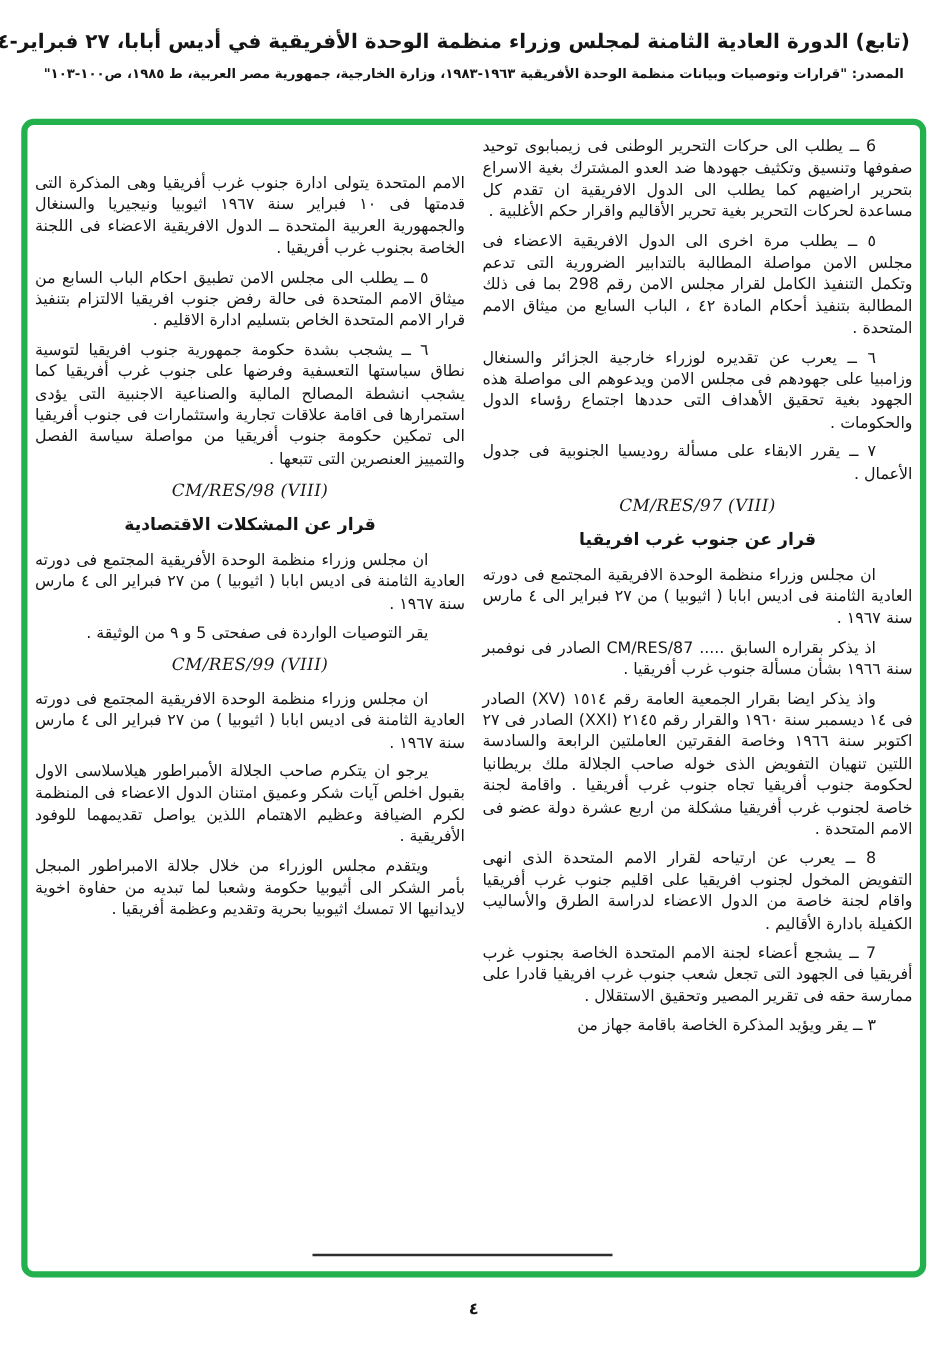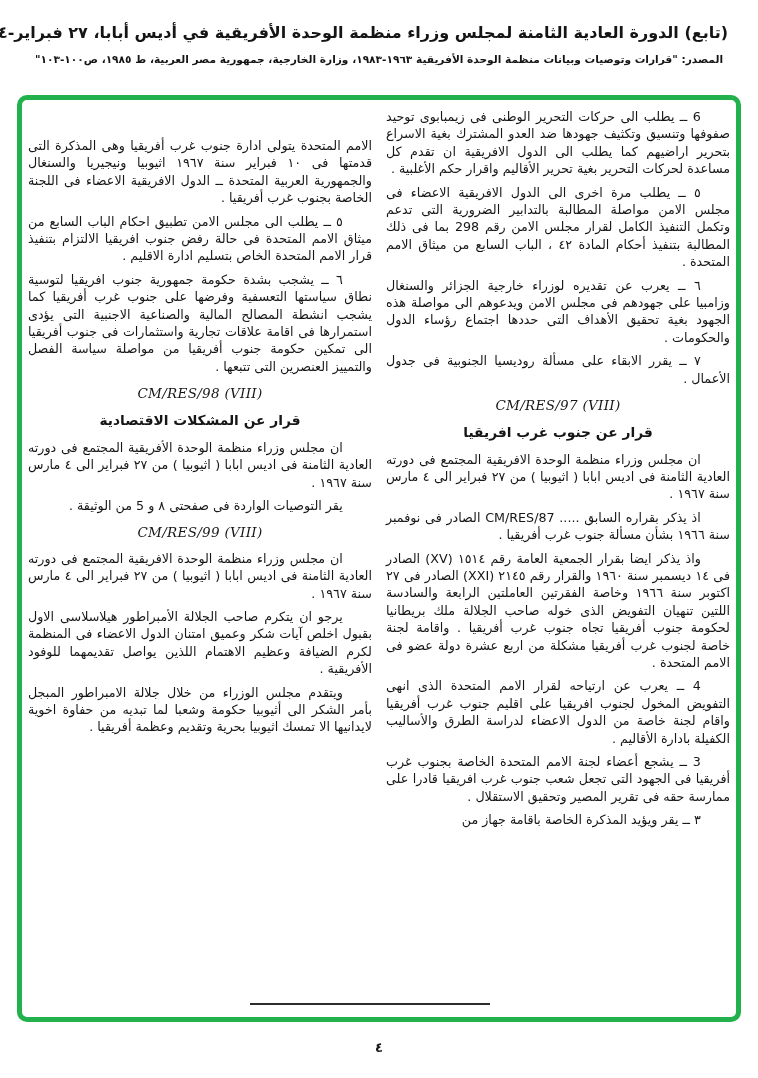--- a/index.html
+++ b/index.html
@@ -114,32 +114,32 @@
   <div class="column">
       <div class="blk item">6 ــ يطلب الى حركات التحرير الوطنى فى زيمبابوى توحيد صفوفها وتنسيق وتكثيف جهودها ضد العدو المشترك بغية الاسراع بتحرير اراضيهم كما يطلب الى الدول الافريقية ان تقدم كل مساعدة لحركات التحرير بغية تحرير الأقاليم واقرار حكم الأغلبية .</div>
       <div class="blk item">٥ ــ يطلب مرة اخرى الى الدول الافريقية الاعضاء فى مجلس الامن مواصلة المطالبة بالتدابير الضرورية التى تدعم وتكمل التنفيذ الكامل لقرار مجلس الامن رقم 298 بما فى ذلك المطالبة بتنفيذ أحكام المادة ٤٢ ، الباب السابع من ميثاق الامم المتحدة .</div>
       <div class="blk item">٦ ــ يعرب عن تقديره لوزراء خارجية الجزائر والسنغال وزامبيا على جهودهم فى مجلس الامن ويدعوهم الى مواصلة هذه الجهود بغية تحقيق الأهداف التى حددها اجتماع رؤساء الدول والحكومات .</div>
       <div class="blk item">٧ ــ يقرر الابقاء على مسألة روديسيا الجنوبية فى جدول الأعمال .</div>
       <div class="blk code">CM/RES/97 (VIII)</div>
       <div class="blk title">قرار عن جنوب غرب افريقيا</div>
       <div class="blk para">ان مجلس وزراء منظمة الوحدة الافريقية المجتمع فى دورته العادية الثامنة فى اديس ابابا ( اثيوبيا ) من ٢٧ فبراير الى ٤ مارس سنة ١٩٦٧ .</div>
       <div class="blk para">اذ يذكر بقراره السابق ..... CM/RES/87 الصادر فى نوفمبر سنة ١٩٦٦ بشأن مسألة جنوب غرب أفريقيا .</div>
       <div class="blk para">واذ يذكر ايضا بقرار الجمعية العامة رقم ١٥١٤ (XV) الصادر فى ١٤ ديسمبر سنة ١٩٦٠ والقرار رقم ٢١٤٥ (XXI) الصادر فى ٢٧ اكتوبر سنة ١٩٦٦ وخاصة الفقرتين العاملتين الرابعة والسادسة اللتين تنهيان التفويض الذى خوله صاحب الجلالة ملك بريطانيا لحكومة جنوب أفريقيا تجاه جنوب غرب أفريقيا . واقامة لجنة خاصة لجنوب غرب أفريقيا مشكلة من اربع عشرة دولة عضو فى الامم المتحدة .</div>
-      <div class="blk item">4 ــ يعرب عن ارتياحه لقرار الامم المتحدة الذى انهى التفويض المخول لجنوب افريقيا على اقليم جنوب غرب أفريقيا واقام لجنة خاصة من الدول الاعضاء لدراسة الطرق والأساليب الكفيلة بادارة الأقاليم .</div>
-      <div class="blk item">3 ــ يشجع أعضاء لجنة الامم المتحدة الخاصة بجنوب غرب أفريقيا فى الجهود التى تجعل شعب جنوب غرب افريقيا قادرا على ممارسة حقه فى تقرير المصير وتحقيق الاستقلال .</div>
+      <div class="blk item">8 ــ يعرب عن ارتياحه لقرار الامم المتحدة الذى انهى التفويض المخول لجنوب افريقيا على اقليم جنوب غرب أفريقيا واقام لجنة خاصة من الدول الاعضاء لدراسة الطرق والأساليب الكفيلة بادارة الأقاليم .</div>
+      <div class="blk item">7 ــ يشجع أعضاء لجنة الامم المتحدة الخاصة بجنوب غرب أفريقيا فى الجهود التى تجعل شعب جنوب غرب افريقيا قادرا على ممارسة حقه فى تقرير المصير وتحقيق الاستقلال .</div>
       <div class="blk item">٣ ــ يقر ويؤيد المذكرة الخاصة باقامة جهاز من</div>
     </div>
   <div class="column">
       <div class="blk cont">الامم المتحدة يتولى ادارة جنوب غرب أفريقيا وهى المذكرة التى قدمتها فى ١٠ فبراير سنة ١٩٦٧ اثيوبيا ونيجيريا والسنغال والجمهورية العربية المتحدة ــ الدول الافريقية الاعضاء فى اللجنة الخاصة بجنوب غرب أفريقيا .</div>
       <div class="blk item">٥ ــ يطلب الى مجلس الامن تطبيق احكام الباب السابع من ميثاق الامم المتحدة فى حالة رفض جنوب افريقيا الالتزام بتنفيذ قرار الامم المتحدة الخاص بتسليم ادارة الاقليم .</div>
       <div class="blk item">٦ ــ يشجب بشدة حكومة جمهورية جنوب افريقيا لتوسية نطاق سياستها التعسفية وفرضها على جنوب غرب أفريقيا كما يشجب انشطة المصالح المالية والصناعية الاجنبية التى يؤدى استمرارها فى اقامة علاقات تجارية واستثمارات فى جنوب أفريقيا الى تمكين حكومة جنوب أفريقيا من مواصلة سياسة الفصل والتمييز العنصرين التى تتبعها .</div>
       <div class="blk code">CM/RES/98 (VIII)</div>
       <div class="blk title">قرار عن المشكلات الاقتصادية</div>
       <div class="blk para">ان مجلس وزراء منظمة الوحدة الأفريقية المجتمع فى دورته العادية الثامنة فى اديس ابابا ( اثيوبيا ) من ٢٧ فبراير الى ٤ مارس سنة ١٩٦٧ .</div>
-      <div class="blk para">يقر التوصيات الواردة فى صفحتى ٨ و 5 من الوثيقة .</div>
+      <div class="blk para">يقر التوصيات الواردة فى صفحتى 5 و ٩ من الوثيقة .</div>
       <div class="blk code">CM/RES/99 (VIII)</div>
       <div class="blk para">ان مجلس وزراء منظمة الوحدة الافريقية المجتمع فى دورته العادية الثامنة فى اديس ابابا ( اثيوبيا ) من ٢٧ فبراير الى ٤ مارس سنة ١٩٦٧ .</div>
       <div class="blk para">يرجو ان يتكرم صاحب الجلالة الأمبراطور هيلاسلاسى الاول بقبول اخلص آيات شكر وعميق امتنان الدول الاعضاء فى المنظمة لكرم الضيافة وعظيم الاهتمام اللذين يواصل تقديمهما للوفود الأفريقية .</div>
       <div class="blk para">ويتقدم مجلس الوزراء من خلال جلالة الامبراطور المبجل بأمر الشكر الى أثيوبيا حكومة وشعبا لما تبديه من حفاوة اخوية لايدانيها الا تمسك اثيوبيا بحرية وتقديم وعظمة أفريقيا .</div>
     </div>
 </div>
 
 <div class="footnote-divider"></div>
 
 <div class="page-number">٤</div>

